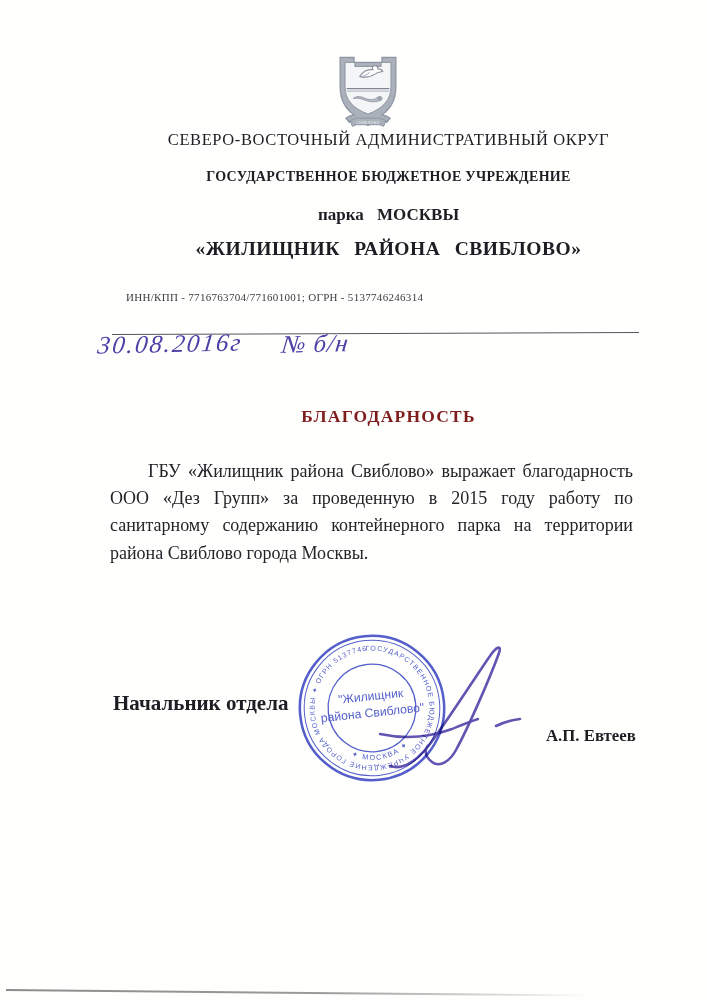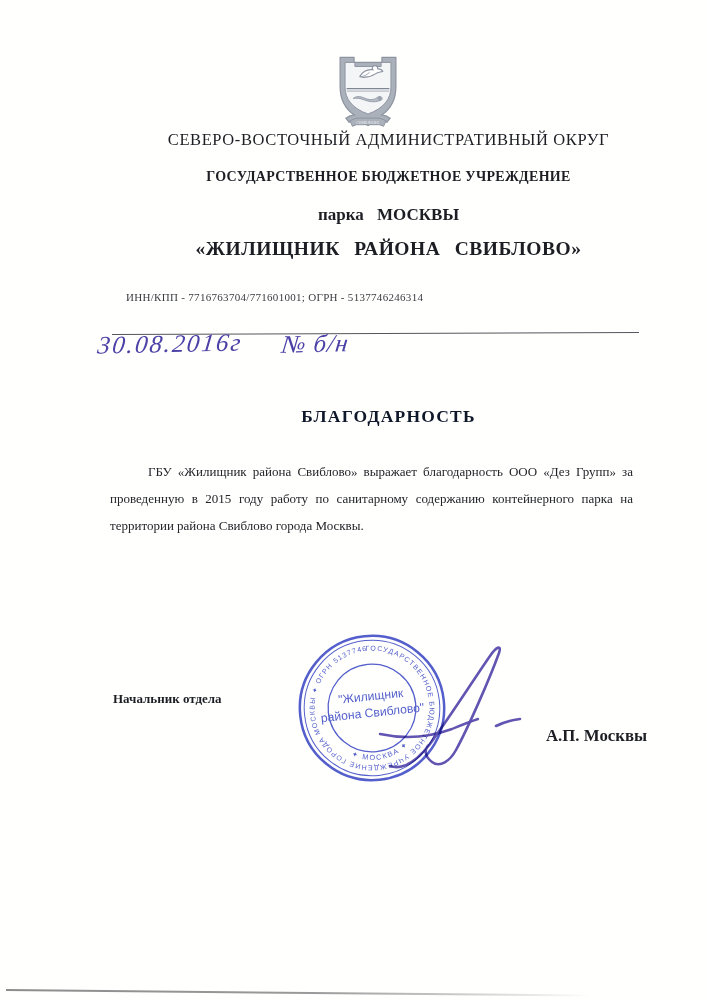--- a/index.html
+++ b/index.html
@@ -59,37 +59,37 @@
     transform: skewX(-8deg) rotate(-1.2deg);
     white-space: nowrap;
   }
   .hw-date { left: 98px; }
   .hw-number { left: 282px; letter-spacing: 1px; }
   
   .doc-title {
     position: absolute; left: 70px; right: 0; top: 406px;
     text-align: center;
     font-size: 17.5px; font-weight: 700; letter-spacing: 1.2px;
-    color: #0f172a;
+    color: #7f1d1d;
   }
   
   .body-text {
     position: absolute; left: 110px; top: 458px; width: 523px;
-    font-size: 13px; line-height: 27.2px;
+    font-size: 18px; line-height: 27.2px;
     text-align: justify;
     color: #232429;
   }
   .body-text p {
     margin: 0 0 19px 0;
     text-indent: 38px;
   }
   
   .sig-position-1 {
     position: absolute; left: 113px; top: 691px;
-    font-size: 13px; font-weight: 700; color: #1d1e24;
+    font-size: 21px; font-weight: 700; color: #1d1e24;
   }
   .sig-position-2 {
     position: absolute; left: 113px; top: 722px;
     font-size: 16.8px; font-weight: 700; color: #1d1e24;
   }
   .sig-name {
     position: absolute; left: 546px; top: 726px;
     font-size: 16.8px; font-weight: 700; color: #1d1e24;
   }
   .stamp-wrap {
@@ -149,21 +149,21 @@
   <div class="handwriting hw-date">30.08.2016г</div>
   <div class="handwriting hw-number">№ б/н</div>
 
   <div class="doc-title">БЛАГОДАРНОСТЬ</div>
 
   <div class="body-text">
     <p>ГБУ «Жилищник района Свиблово» выражает благодарность ООО «Дез Групп» за проведенную в 2015 году работу по санитарному содержанию контейнерного парка на территории района Свиблово города Москвы.</p>
   </div>
 
   <div class="sig-position-1">Начальник отдела</div>
-  <div class="sig-name">А.П. Москвы</div>
+  <div class="sig-name">А.П. Евтеев</div>
 
   <div class="stamp-wrap">
     <svg width="156" height="156" viewBox="0 0 160 160">
       <defs>
         <path id="ringPath" d="M 80 21 A 59 59 0 1 1 79.99 21" fill="none"></path>
         <path id="bottomArc" d="M 38 112 A 52 52 0 0 0 122 112" fill="none"></path>
       </defs>
       <circle cx="80" cy="80" r="74" fill="none" stroke="#3c49c5" stroke-width="2.6"></circle>
       <circle cx="80" cy="80" r="69.5" fill="none" stroke="#3c49c5" stroke-width="1"></circle>
       <circle cx="80" cy="80" r="45" fill="none" stroke="#3c49c5" stroke-width="1.3"></circle>

